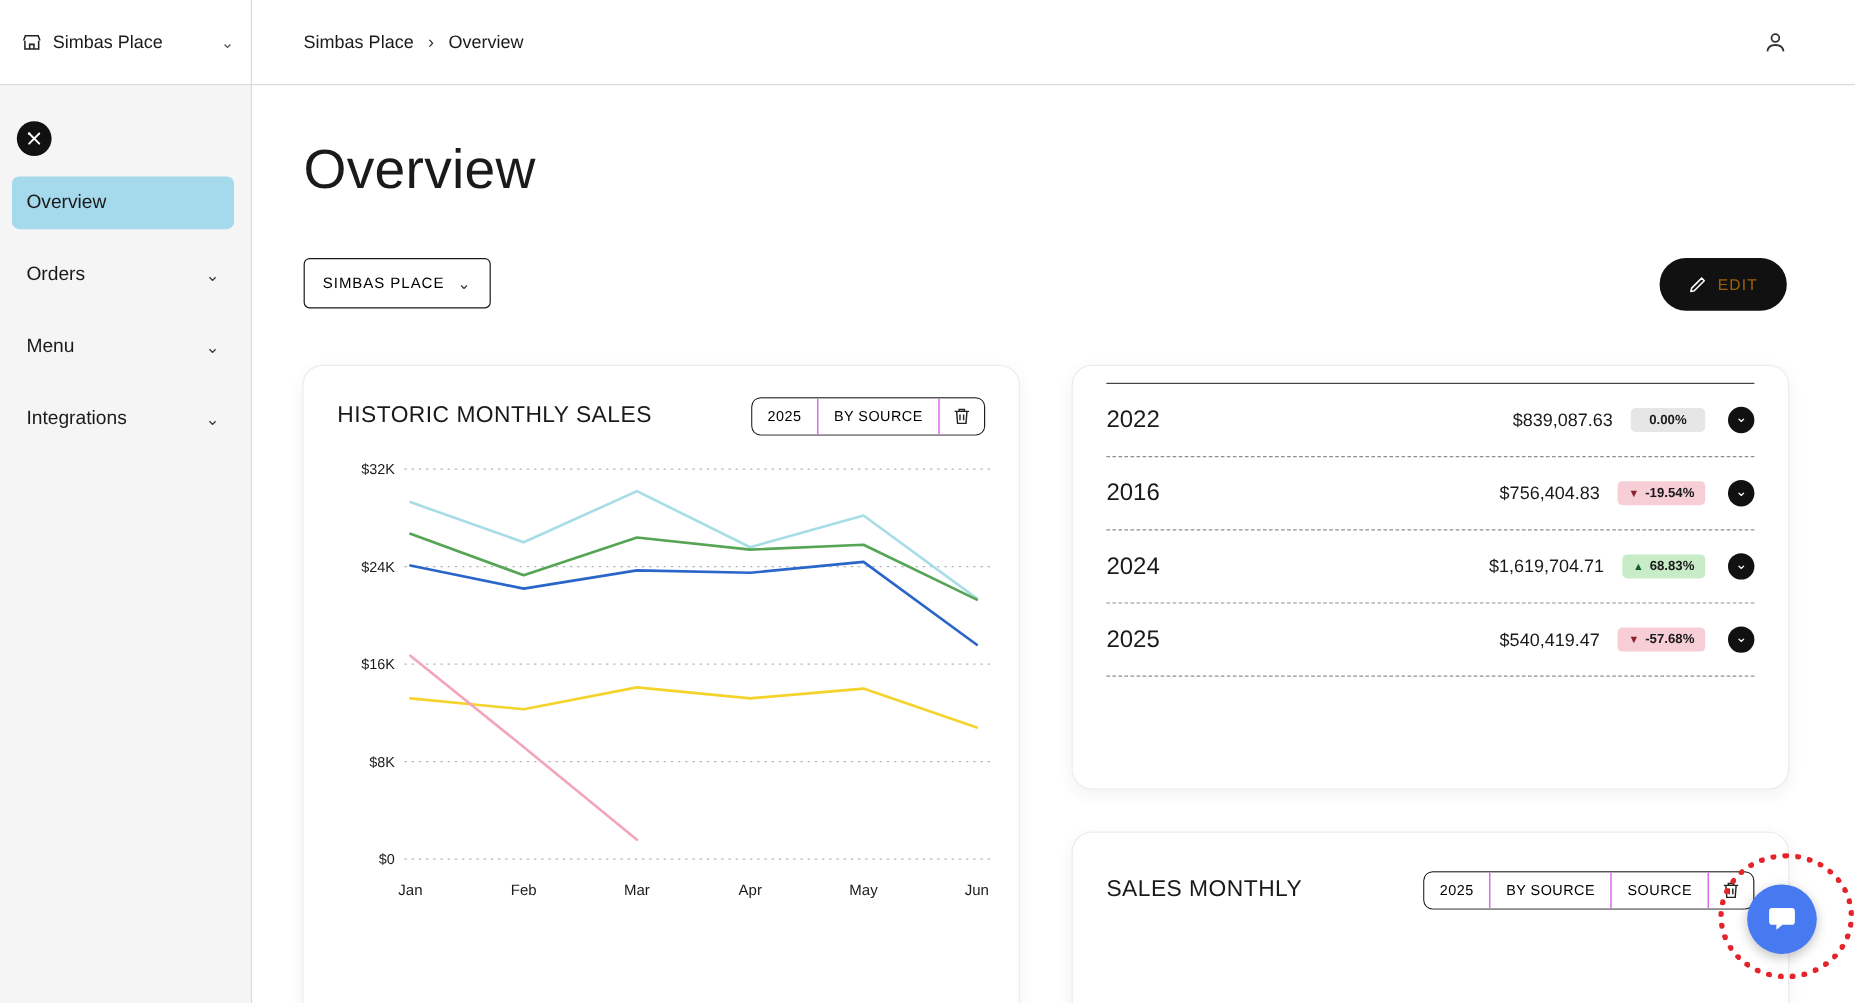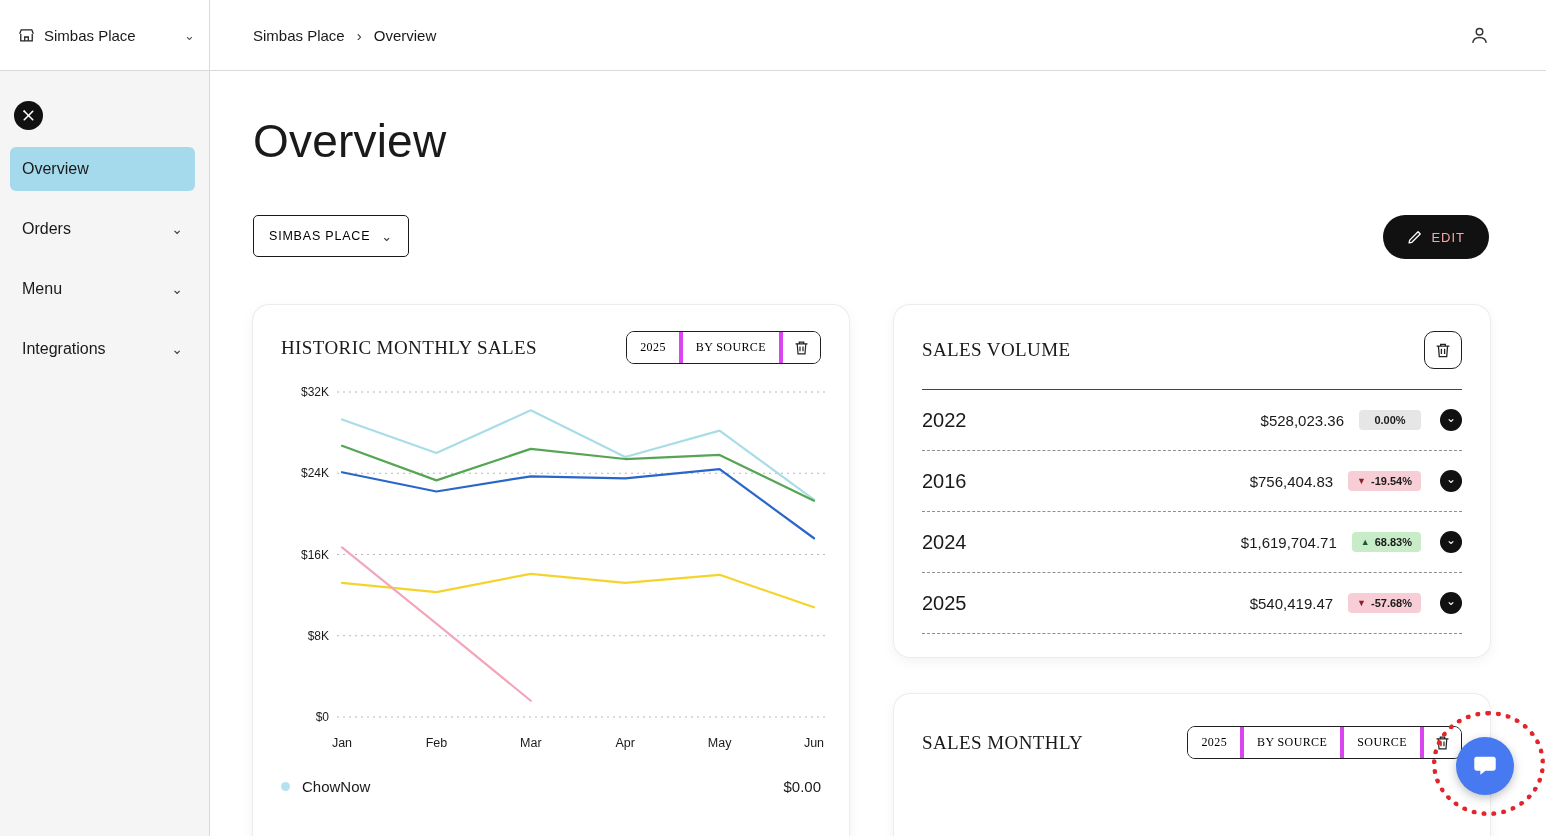--- a/index.html
+++ b/index.html
@@ -30,35 +30,35 @@
 
   
   .page-title { position:absolute; left:253px; top:114px; font-size:46px; font-weight:400; letter-spacing:.2px; }
 
   .loc-btn { position:absolute; left:253px; top:215px; height:42px; display:flex; align-items:center; gap:11px;
              padding:0 15px; border:1px solid #1a1a1a; border-radius:5px; background:#fff;
              font-size:12.5px; letter-spacing:.8px; cursor:pointer; font-family:inherit; }
   .loc-chev { font-size:13px; color:#333; }
 
   .edit-btn { position:absolute; right:57px; top:215px; height:44px; display:flex; align-items:center; gap:9px;
-              padding:0 24px; background:#111; color:#fca5a5; border:none; border-radius:22px;
+              padding:0 24px; background:#111; color:#a16207; border:none; border-radius:22px;
               font-size:13px; letter-spacing:1px; cursor:pointer; font-family:inherit; }
 
   .card { position:absolute; background:#fff; border-radius:16px;
           box-shadow:0 0 0 1px #ececec, 0 4px 14px rgba(0,0,0,.06); }
   .card-hist { left:253px; top:305px; width:596px; height:620px; }
   .card-vol  { left:894px; top:305px; width:596px; height:352px; }
   .card-rank { left:894px; top:694px; width:596px; height:280px; }
 
-  .card-head { display:flex; align-items:center; justify-content:space-between; padding:26px 28px 6px;font-family:Liberation Serif, serif; }
+  .card-head { display:flex; align-items:center; justify-content:space-between; padding:26px 28px 6px; }
   .card-title { font-size:19px; font-weight:500; letter-spacing:.4px; }
 
   .seg { display:flex; align-items:stretch; border:1px solid #1f1f1f; border-radius:8px; overflow:hidden; background:#fff; }
   .seg-cell { display:flex; align-items:center; gap:6px; padding:8px 13px; font-size:12px; letter-spacing:.4px;
-              border-left:4px solid #d946ef; cursor:pointer; font-family:inherit; background:#fff; border-top:none; border-bottom:none; border-right:none; }
+              border-left:1px solid #d946ef; cursor:pointer; font-family:inherit; background:#fff; border-top:none; border-bottom:none; border-right:none; }
   .seg-cell:first-child { border-left:none; }
   .seg-trash { padding:7px 11px; }
 
   .trash-btn-solo { width:38px; height:38px; border:1px solid #1f1f1f; border-radius:10px; background:#fff;
                     display:flex; align-items:center; justify-content:center; cursor:pointer; }
 
   
   .chart-svg { display:block; margin-top:2px; }
   .grid { stroke:#b8b8b8; stroke-width:1; stroke-dasharray:2 4; }
   .ytick { font-size:12px; fill:#1a1a1a; text-anchor:end; font-family:"Liberation Sans",sans-serif; }
@@ -206,44 +206,29 @@
         <text x="372.2" y="375" class="xtick">Apr</text>
         <text x="466.6" y="375" class="xtick">May</text>
         <text x="561" y="375" class="xtick">Jun</text>
         <polyline points="89,47.421875 183.4,80.9375 277.8,38.28125 372.2,85 466.6,58.59375 561,127.65625000000003" fill="none" stroke="#a8dde8" stroke-width="2.2" stroke-linejoin="round" stroke-linecap="round"></polyline>
         <polyline points="89,73.828125 183.4,108.359375 277.8,76.875 372.2,87.03125 466.6,82.96875 561,128.671875" fill="none" stroke="#55a555" stroke-width="2.2" stroke-linejoin="round" stroke-linecap="round"></polyline>
         <polyline points="89,100.23437499999997 183.4,119.53125 277.8,104.296875 372.2,106.328125 466.6,97.18750000000003 561,166.24999999999997" fill="none" stroke="#2a66c9" stroke-width="2.2" stroke-linejoin="round" stroke-linecap="round"></polyline>
         <polyline points="89,210.9375 183.4,220.078125 277.8,201.796875 372.2,210.9375 466.6,202.8125 561,235.3125" fill="none" stroke="#f4d42c" stroke-width="2.2" stroke-linejoin="round" stroke-linecap="round"></polyline>
         <polyline points="89,175.390625 183.4,251.5625 277.8,328.75" fill="none" stroke="#f3a6ba" stroke-width="2.2" stroke-linejoin="round" stroke-linecap="round"></polyline>
       </svg>
 
-    <div class="legend-row">
-      <span class="legend-dot" style="background: rgb(181, 226, 240);"></span>
-      <span class="legend-label">ChowNow</span>
-      <span class="legend-value">$0.00</span>
-    </div>
   </div>
 
   <div class="card card-vol">
-    <div class="card-head">
-      <div class="card-title">SALES VOLUME</div>
-      <button class="trash-btn-solo">
-        <span style="display:flex">
-          <svg width="16" height="17" viewBox="0 0 15 16">
-              <path d="M1.5 3.8h12M5.3 3.8V2.2h4.4v1.6M3.2 3.8l.8 10h7l.8-10M6 6.4v4.8M9 6.4v4.8" fill="none" stroke="#222" stroke-width="1.2"></path>
-            </svg>
-        </span>
-      </button>
-    </div>
     <div class="vol-divider"></div>
     <div class="sv-rows">
 
       <div class="sv-row">
         <span class="sv-year">2022</span>
-        <span class="sv-amount">$528,023.36</span>
+        <span class="sv-amount">$839,087.63</span>
         <span class="badge flat">
             <span>0.00%</span>
           </span>
         <button class="chev-circle">
             <span>⌄</span>
           </button>
       </div>
 
       <div class="sv-row">
         <span class="sv-year">2016</span>

